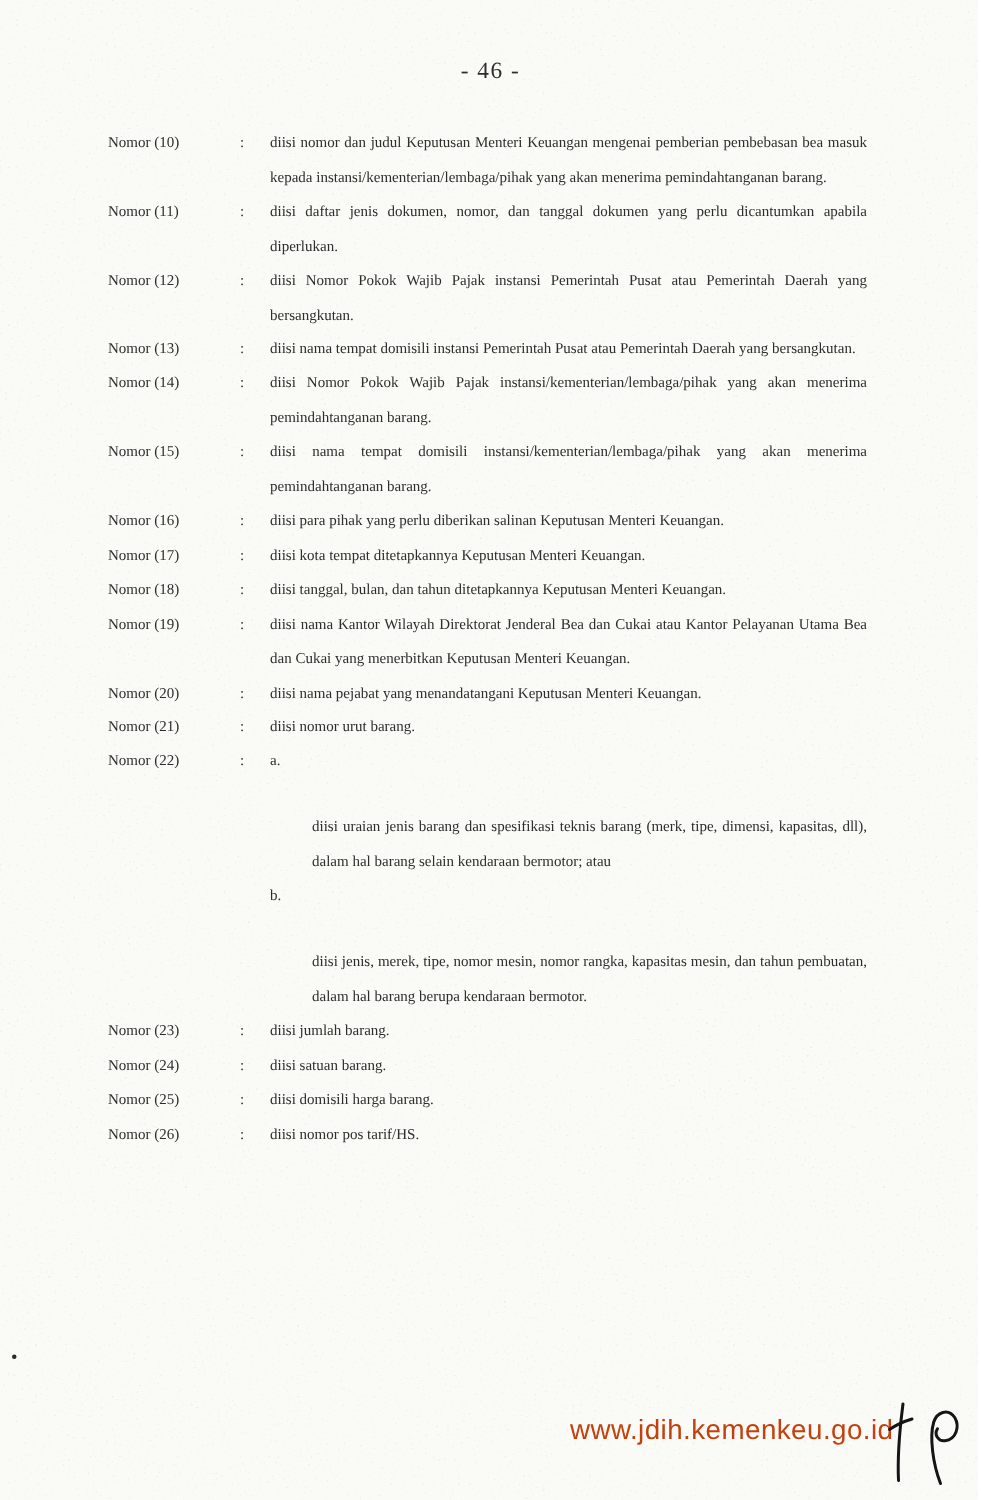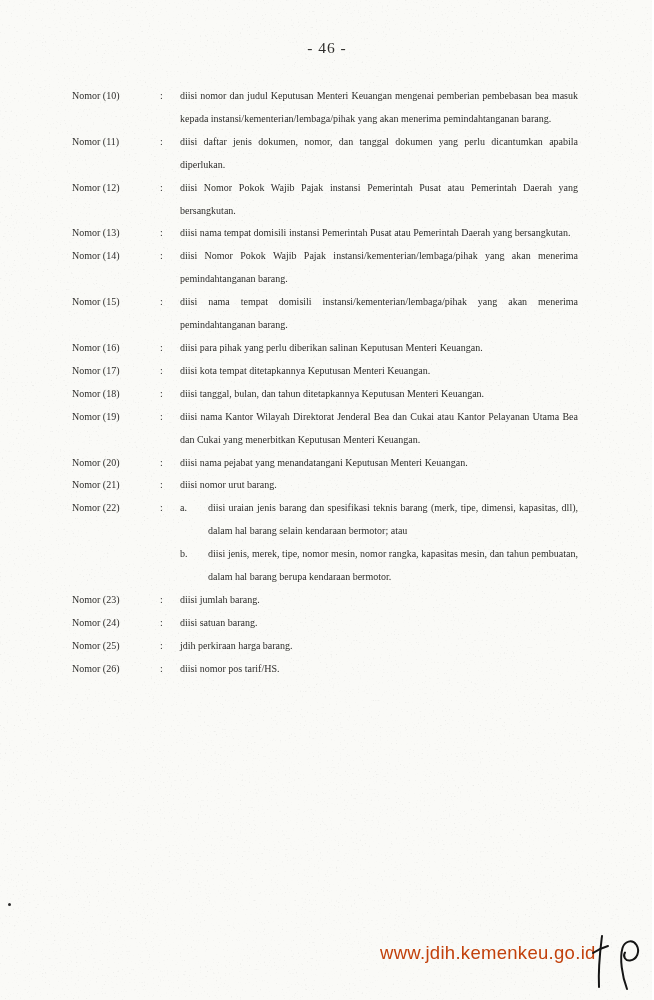--- a/index.html
+++ b/index.html
@@ -37,21 +37,21 @@
     align-items: start;
   }
   .entry .label { white-space: nowrap; }
   .entry .colon { }
   .entry .text-cell.just { text-align: justify; }
   .sub {
     display: grid;
     grid-template-columns: 28px 1fr;
     align-items: start;
   }
-  .sub .sub-text { text-align: justify; }
+  .sub .sub-text { text-align: justify; margin-top: 44px; }
   .watermark {
     position: absolute; left: 380px; top: 942px;
     font-family: "Liberation Sans", "DejaVu Sans", sans-serif;
     font-size: 18.5px;
     letter-spacing: 0.3px;
     color: #c2410c;
   }
   .pen-marks {
     position: absolute; left: 585px; top: 926px;
     pointer-events: none;
@@ -160,21 +160,21 @@
           <div class="text-cell just">diisi jumlah barang.</div>
         </div>
         <div class="entry">
           <div class="label">Nomor (24)</div>
           <div class="colon">:</div>
           <div class="text-cell just">diisi satuan barang.</div>
         </div>
         <div class="entry">
           <div class="label">Nomor (25)</div>
           <div class="colon">:</div>
-          <div class="text-cell just">jdih perkiraan harga barang.</div>
+          <div class="text-cell just">diisi domisili harga barang.</div>
         </div>
         <div class="entry">
           <div class="label">Nomor (26)</div>
           <div class="colon">:</div>
           <div class="text-cell just">diisi nomor pos tarif/HS.</div>
         </div>
       </div>
 
     <div class="ink-speck"></div>
 

